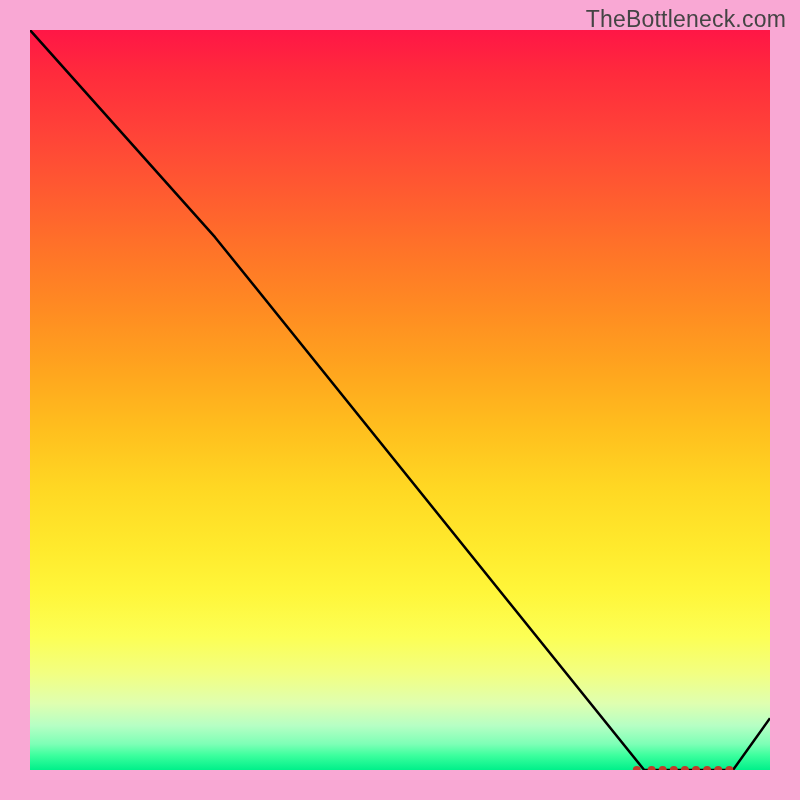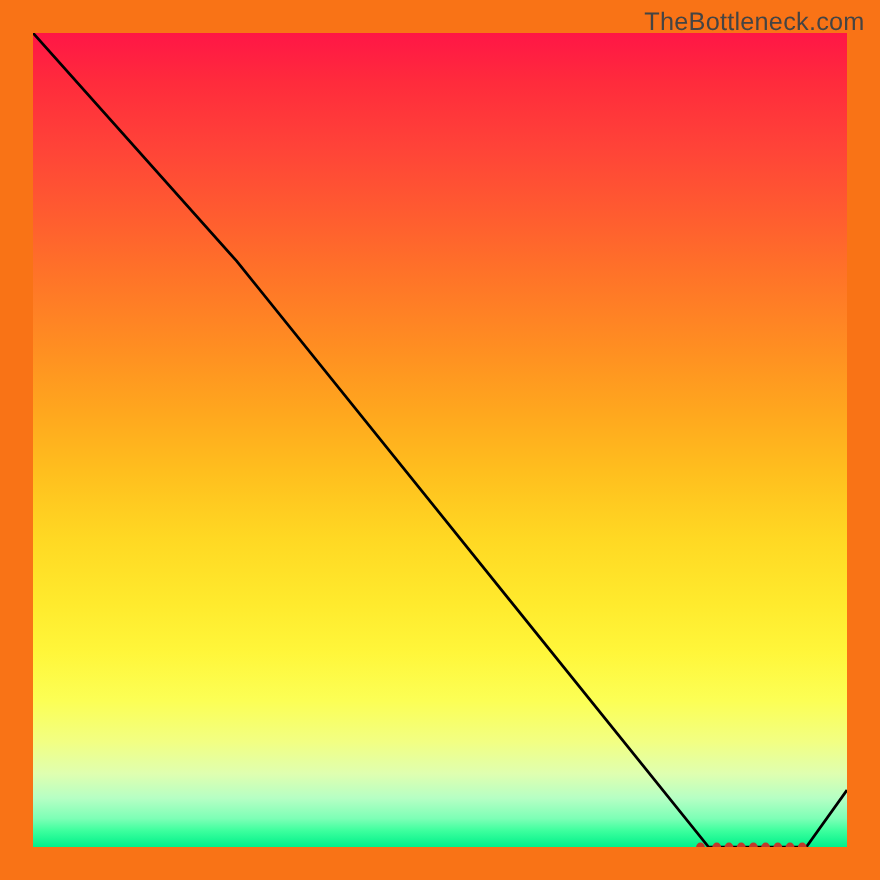--- a/index.html
+++ b/index.html
@@ -2,21 +2,21 @@
 <html><head>
 <meta charset="utf-8">
 <style>
   * { margin: 0; padding: 0; box-sizing: border-box; }
   html, body { width: 800px; height: 800px; overflow: hidden; }
   body { background: #000; font-family: Arial, sans-serif; }
   .frame {
     position: relative;
     width: 800px;
     height: 800px;
-    background: #f97316;
+    background: #f9a8d4;
   }
   .watermark {
     position: absolute;
     top: 6px;
     right: 14px;
     color: #444;
     font-size: 23px;
     font-weight: 500;
     letter-spacing: 0.2px;
     z-index: 5;

